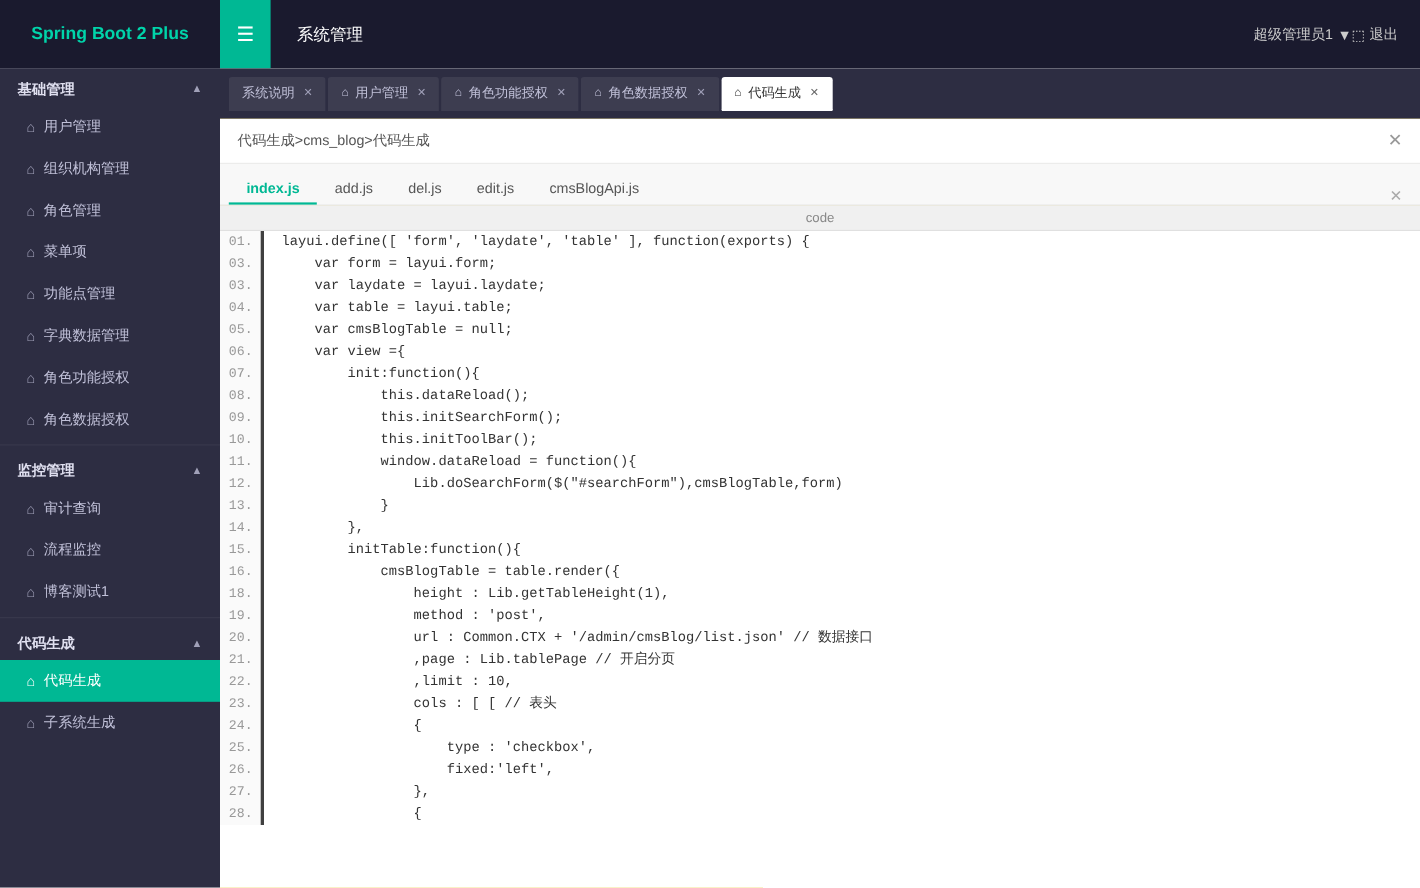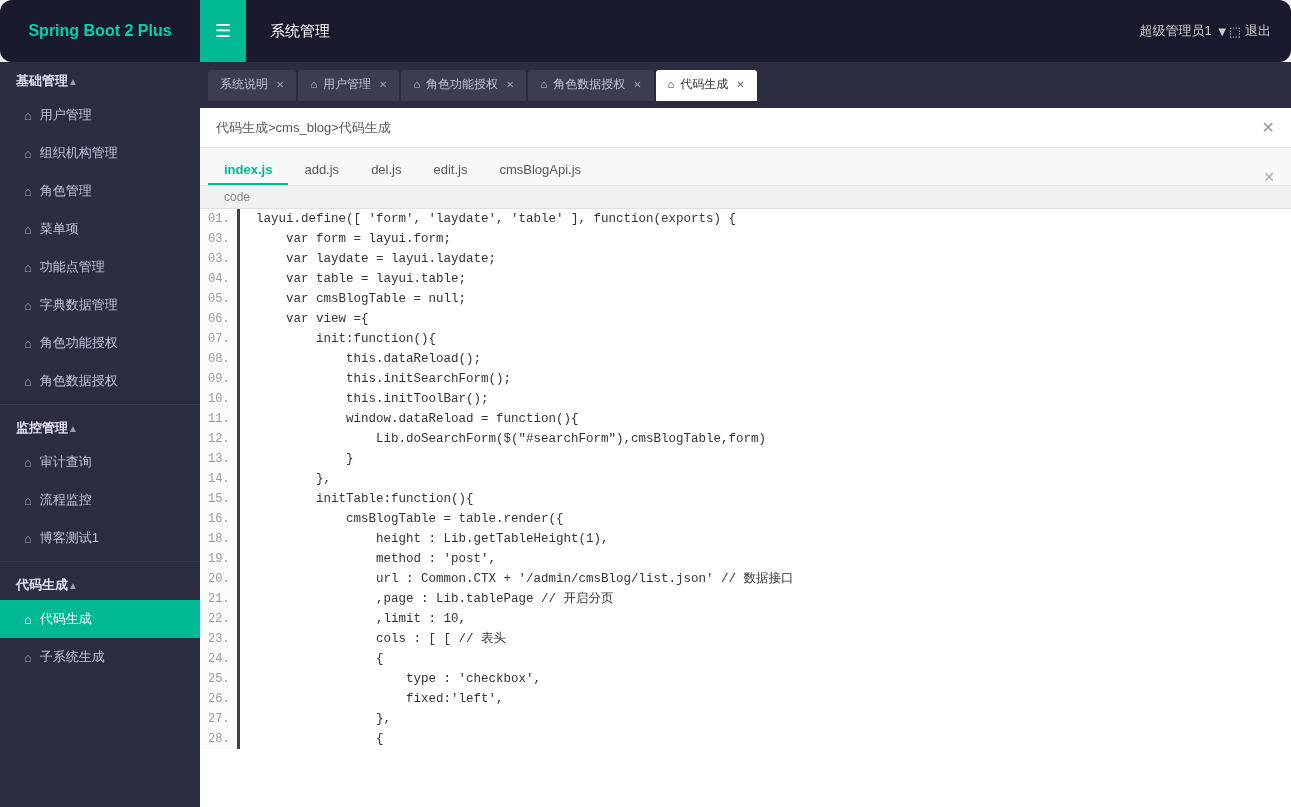--- a/index.html
+++ b/index.html
@@ -6,21 +6,20 @@
     body { font-family: 'Microsoft YaHei', Arial, sans-serif; font-size: 13px; background: #f0f0f0; overflow: hidden; height: 807px; width: 1291px; }
 
     
     .header {
       background: #1a1a2e;
       height: 62px;
       display: flex;
       align-items: center;
       padding: 0 0 0 0;
       position: relative;
-      border-radius: 12px;
     }
     .header-logo {
       color: #00d4aa;
       font-size: 16px;
       font-weight: bold;
       width: 200px;
       text-align: center;
       padding: 0 16px;
     }
     .header-menu-btn {
@@ -79,21 +78,21 @@
       height: 100%;
       overflow-y: auto;
       flex-shrink: 0;
     }
     .sidebar-group-title {
       color: #a0a0b8;
       font-size: 12px;
       padding: 10px 16px 6px;
       display: flex;
       align-items: center;
-      justify-content: flex-start;
+      justify-content: space-between;
       cursor: pointer;
     }
     .sidebar-group-title .group-label {
       color: #e0e0f0;
       font-size: 13px;
       font-weight: bold;
     }
     .sidebar-group-title .arrow {
       color: #a0a0b8;
       font-size: 10px;
@@ -223,25 +222,26 @@
     }
     .file-tab.active {
       color: #00b894;
       border-bottom: 2px solid #00b894;
       font-weight: bold;
     }
 
     
     .code-header {
       background: #f0f0f0;
-      padding: 4px 24px;
+      padding: 4px 8px;
       color: #888;
       font-size: 12px;
       border-bottom: 1px solid #e0e0e0;
       flex-shrink: 0;
+      text-align: center;
     }
     .code-container {
       flex: 1;
       overflow-y: auto;
       overflow-x: auto;
       background: white;
       font-family: 'Consolas', 'Courier New', monospace;
       font-size: 12.5px;
     }
     .code-line {

